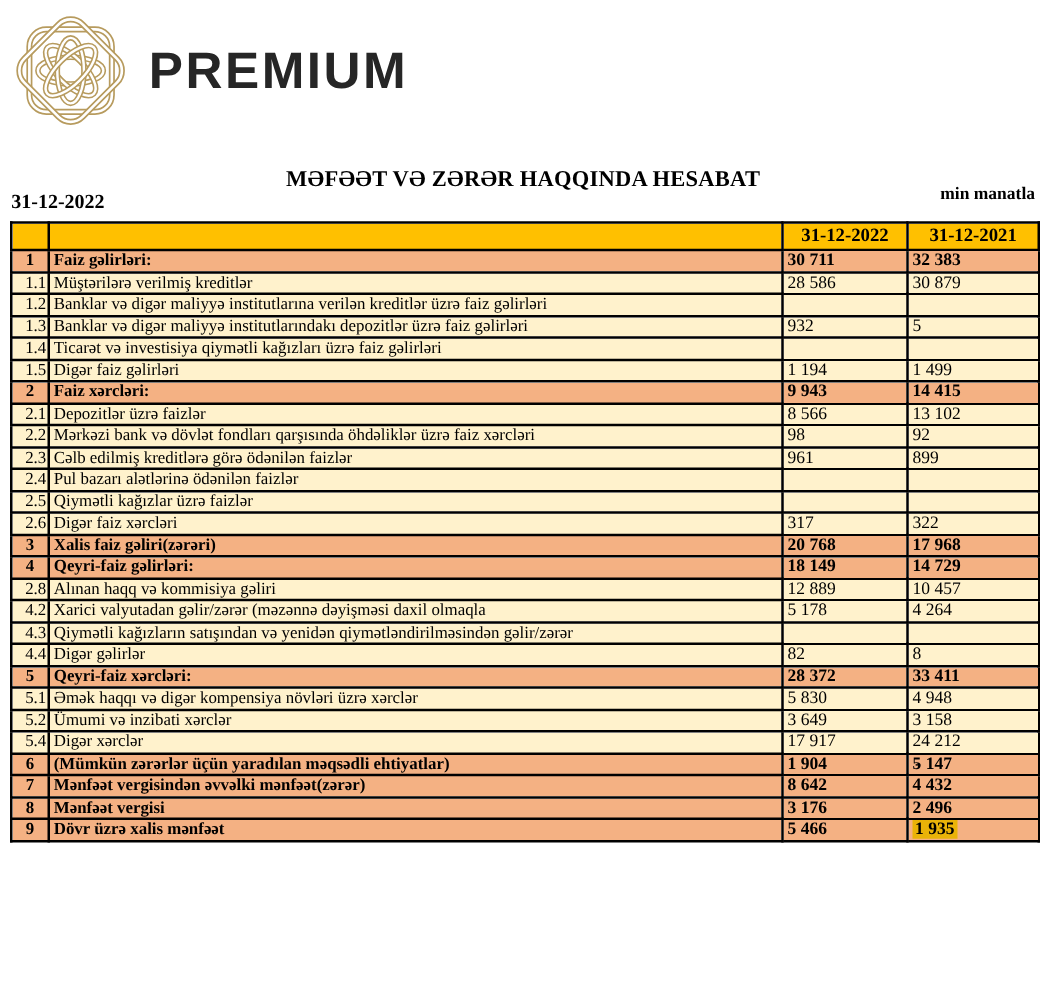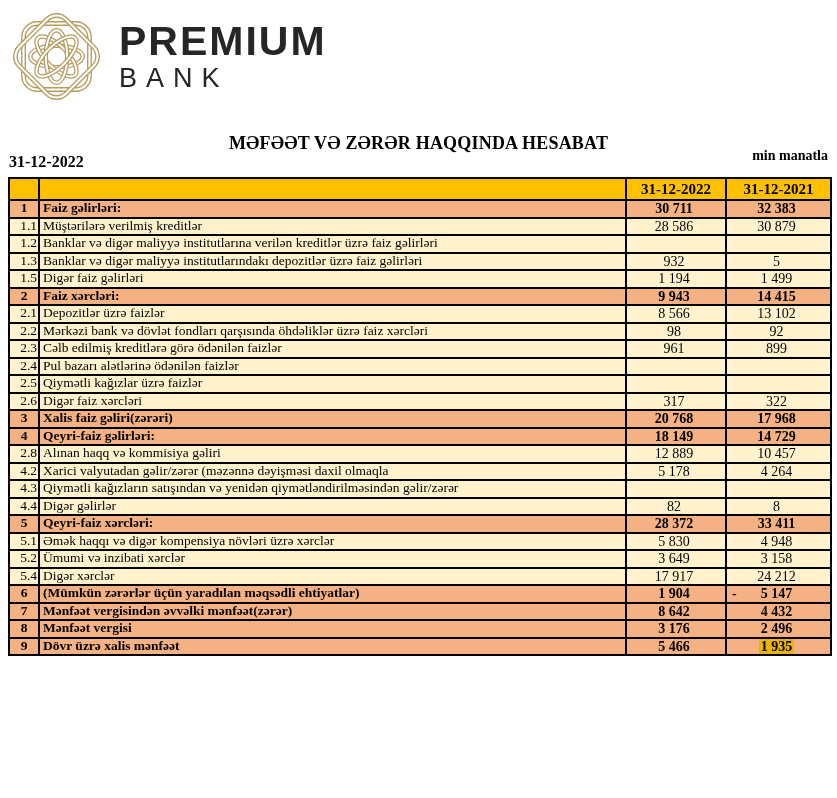--- a/index.html
+++ b/index.html
@@ -7,21 +7,21 @@
     position:relative;
     width:837px;height:798px;
     background:#fff;
     font-family:"Liberation Serif", serif;
     color:#000;
     overflow:hidden;
   }
   
   .logo{position:absolute;left:8px;top:8px;display:flex;align-items:center;gap:14px;}
   .emblem{width:97px;height:97px;display:block;}
-  .logo-text{display:flex;flex-direction:column;font-family:"Liberation Sans", sans-serif;color:#262626;}
+  .logo-text{display:flex;flex-direction:row;font-family:"Liberation Sans", sans-serif;color:#262626;}
   .brand{font-size:41px;font-weight:700;letter-spacing:2px;line-height:1.05;}
   .brand-sub{font-size:27px;font-weight:400;letter-spacing:9px;line-height:1.05;margin-top:1px;}
   
   .report-title{position:absolute;left:0;right:0;top:133px;text-align:center;font-weight:bold;font-size:18px;letter-spacing:0.2px;}
   .date-label{position:absolute;left:9px;top:153px;font-weight:bold;font-size:16px;}
   .unit-label{position:absolute;right:9px;top:148px;font-weight:bold;font-size:14px;}
   
   table.report{
     position:absolute;left:8px;top:177px;
     width:822px;border-collapse:collapse;table-layout:fixed;
@@ -37,21 +37,21 @@
     font-size:13.5px;
     line-height:1.1;
     vertical-align:middle;
     overflow:hidden;white-space:nowrap;
   }
   .report thead th{background:#FFC000;font-size:15px;font-weight:bold;text-align:center;height:20px;}
   .report tbody tr td{background:#FFF2CC;}
   .report tbody tr.section td{background:#F4B183;font-weight:bold;}
   td.no{text-align:right;font-size:13.5px;padding:0 1px;}
   tr.section td.no{text-align:center;}
-  td.val{text-align:center;font-size:14px;padding-right:7px;position:relative;}
+  td.val{text-align:left;font-size:14px;padding-right:7px;position:relative;}
   tr.section td.val{font-size:14px;}
   span.minus{position:absolute;left:5px;top:0;bottom:0;display:flex;align-items:center;font-weight:bold;}
   span.hl{background:#eab308;padding:0 2px;}
 </style>
 </head>
 <body>
 
 <div class="page">
 
   <div class="logo">
@@ -78,21 +78,20 @@
           </g>
           <g transform="rotate(135 50 50)">
             <ellipse cx="50" cy="50" rx="27" ry="11" stroke="#b79b5e" stroke-width="4.6"></ellipse>
             <ellipse cx="50" cy="50" rx="27" ry="11" stroke="#ffffff" stroke-width="2"></ellipse>
           </g>
         </g>
       </g>
     </svg>
     <div class="logo-text">
       <span class="brand">PREMIUM</span>
-      <span class="brand-sub">BANK</span>
     </div>
   </div>
 
   <div class="report-title">MƏFƏƏT VƏ ZƏRƏR HAQQINDA HESABAT</div>
   <div class="date-label">31-12-2022</div>
   <div class="unit-label">min manatla</div>
 
   <table class="report">
     <colgroup>
         <col class="c-no">
@@ -127,20 +126,26 @@
       <td class="val"></td>
       <td class="val"></td>
     </tr>
         <tr>
       <td class="no">1.3</td>
       <td class="desc">Banklar və digər maliyyə institutlarındakı depozitlər üzrə faiz gəlirləri</td>
       <td class="val">932</td>
       <td class="val">5</td>
     </tr>
         <tr>
+      <td class="no">1.4</td>
+      <td class="desc">Ticarət və investisiya qiymətli kağızları üzrə faiz gəlirləri</td>
+      <td class="val"></td>
+      <td class="val"></td>
+    </tr>
+        <tr>
       <td class="no">1.5</td>
       <td class="desc">Digər faiz gəlirləri</td>
       <td class="val">1 194</td>
       <td class="val">1 499</td>
     </tr>
         <tr class="section">
       <td class="no">2</td>
       <td class="desc">Faiz xərcləri:</td>
       <td class="val">9 943</td>
       <td class="val">14 415</td>

